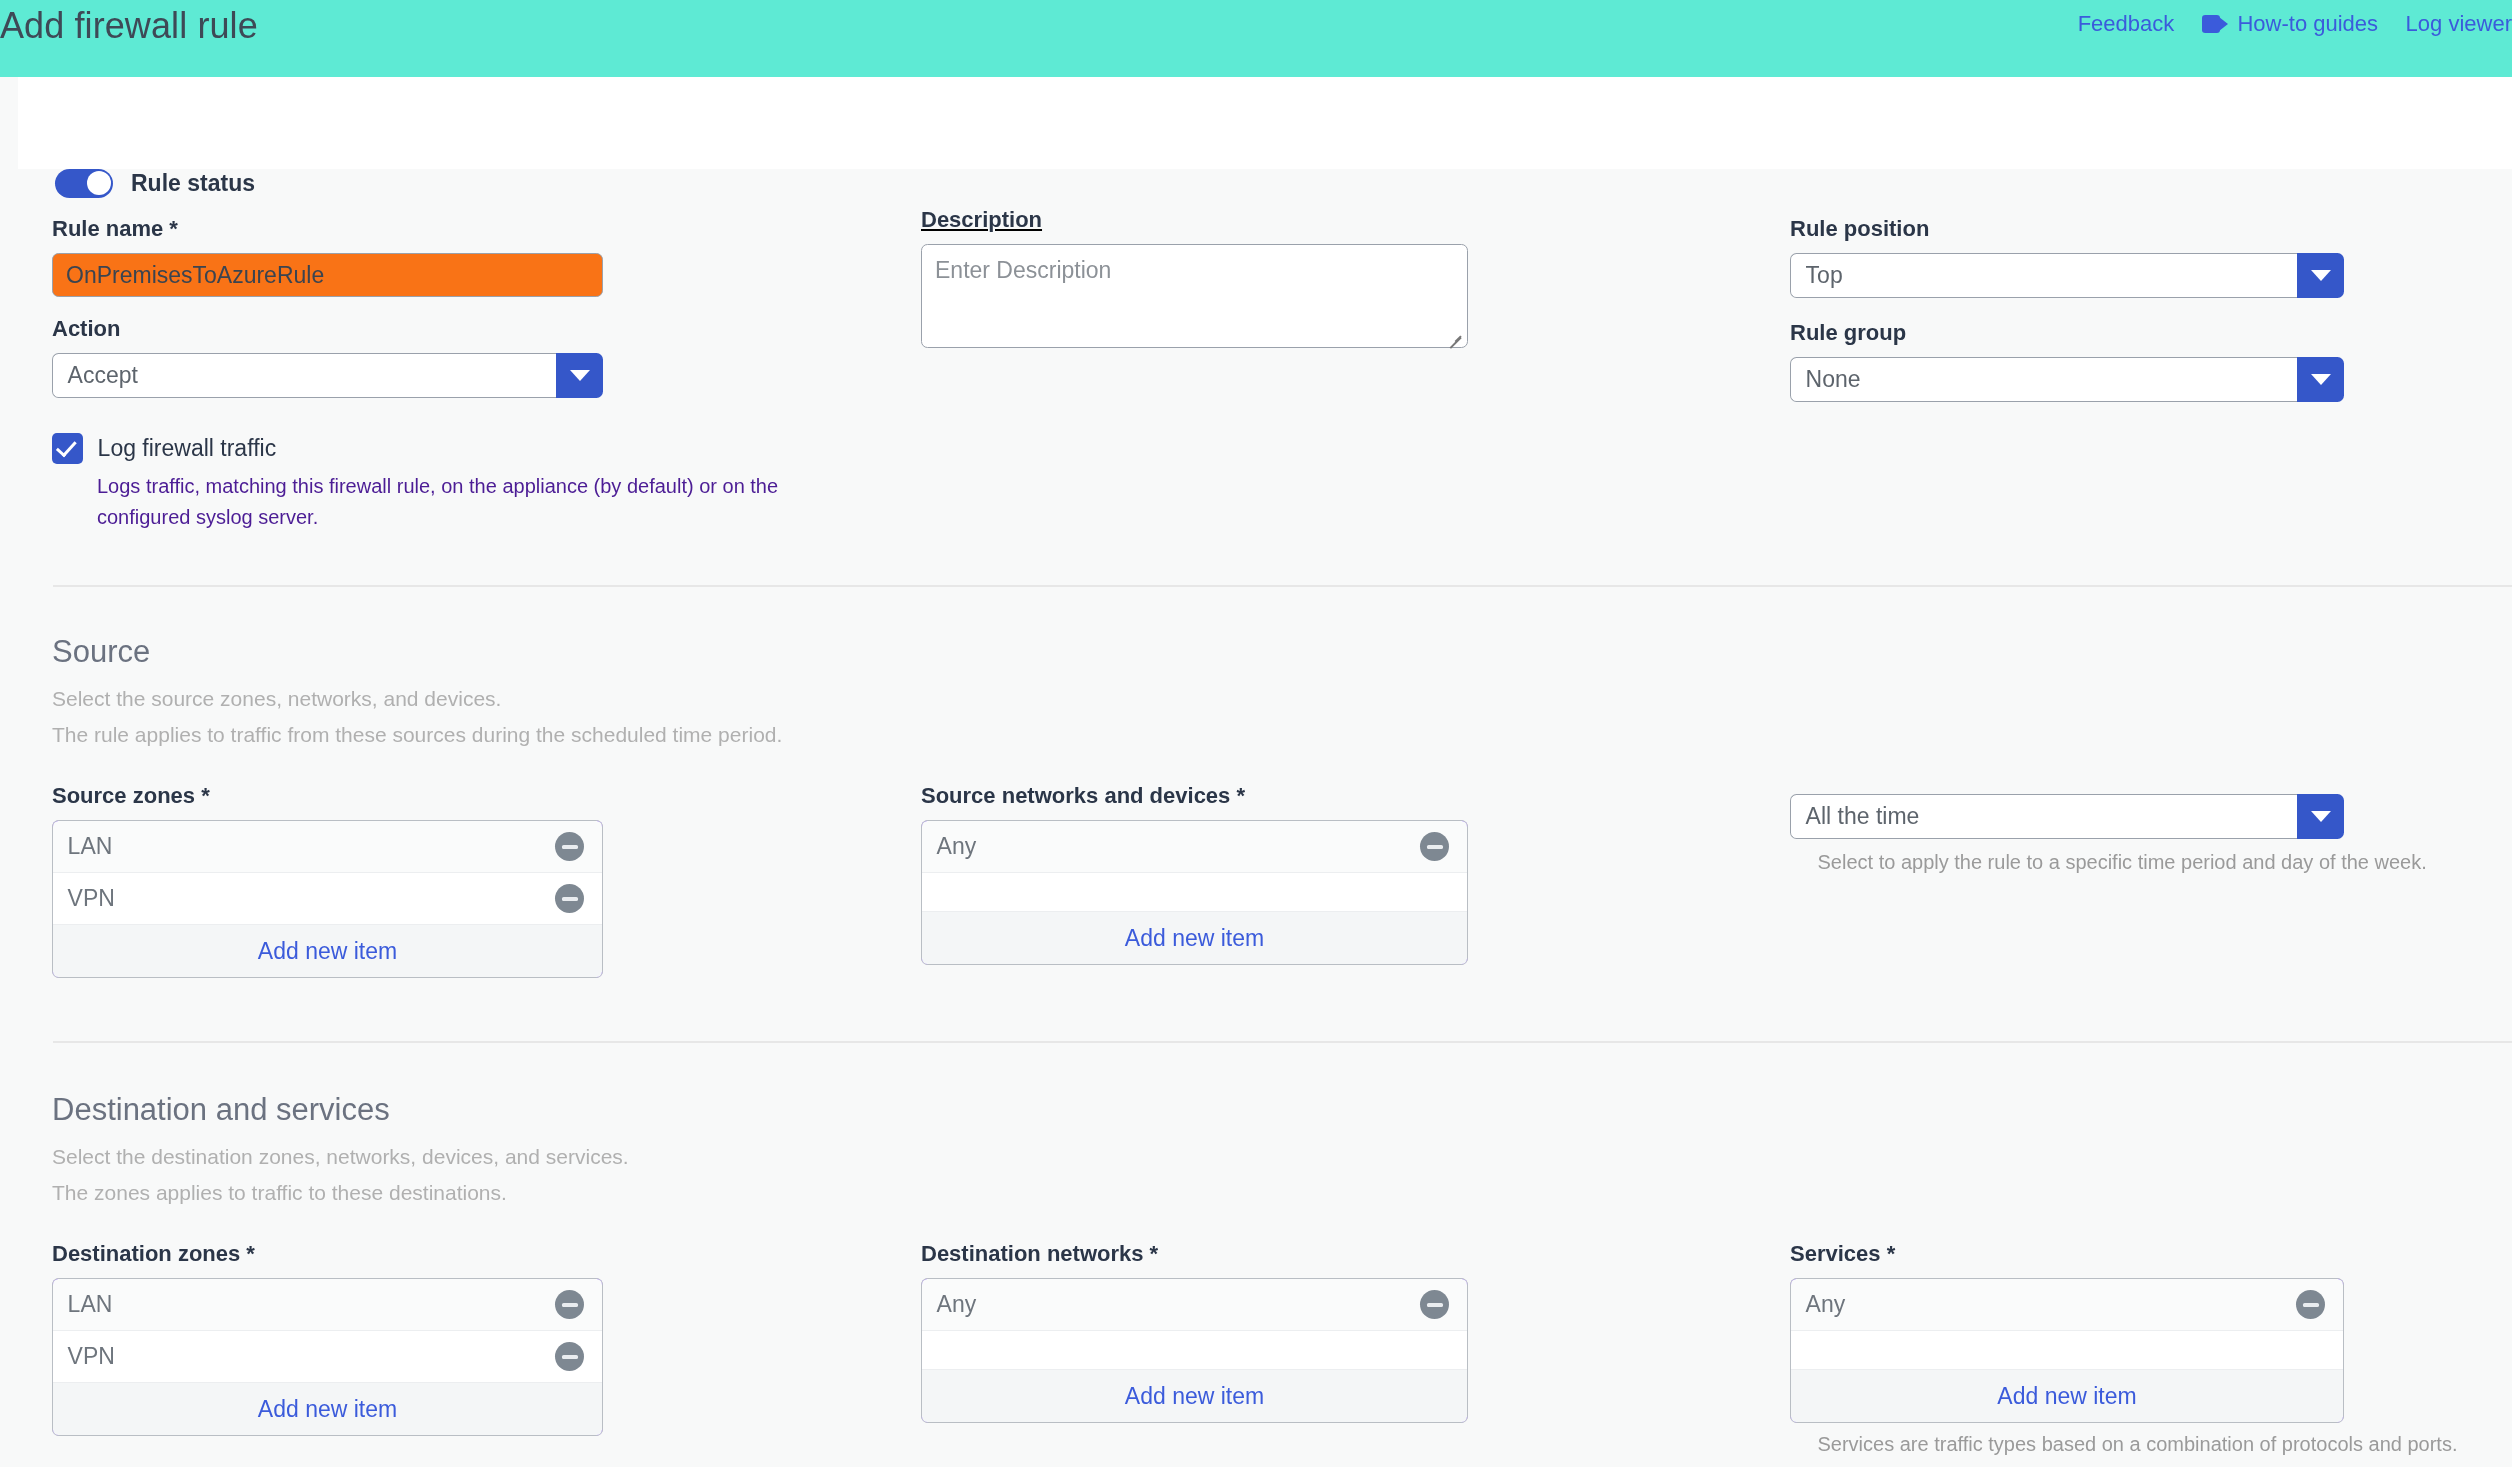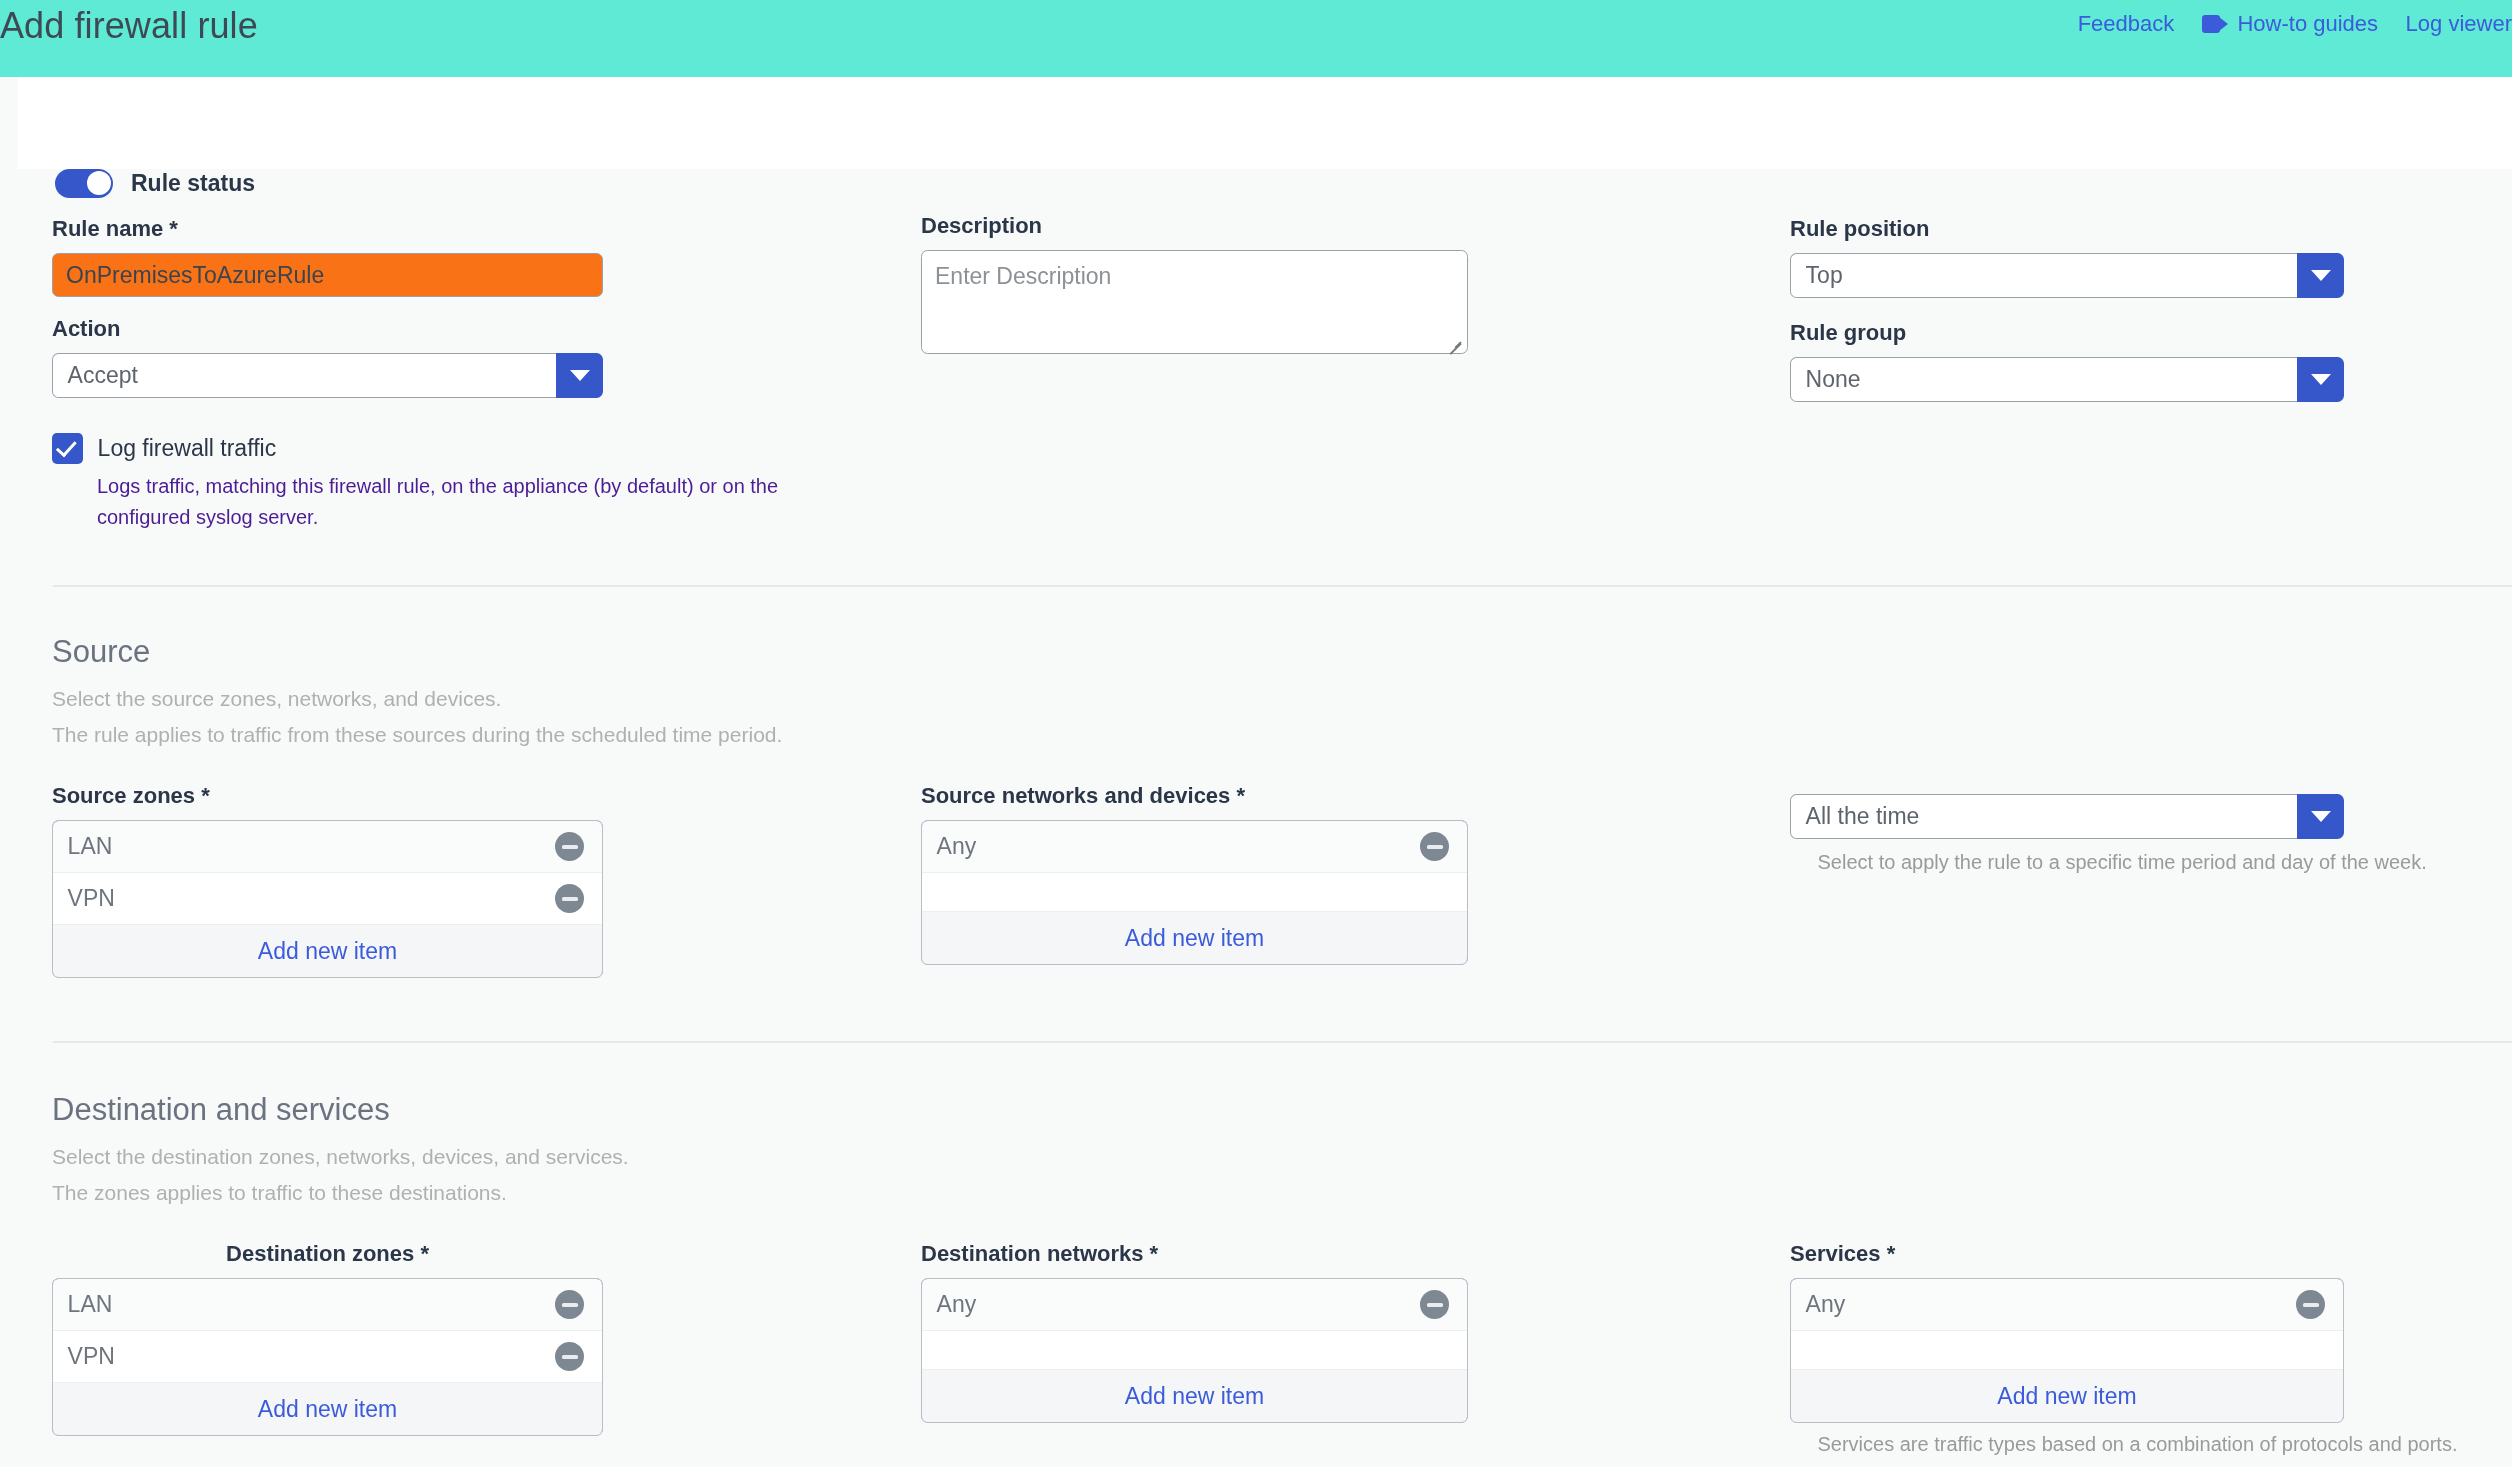--- a/index.html
+++ b/index.html
@@ -214,21 +214,21 @@
             <span class="tick"></span>
           </div>
         <div class="cb-label">Log firewall traffic</div>
       </div>
       <div class="cb-help">
         <div>Logs traffic, matching this firewall rule, on the appliance (by default) or on the</div>
         <div>configured syslog server.</div>
       </div>
     </div>
 
-    <div class="row" style="left:921px; top:136px;">
+    <div class="row" style="left:921px; top:130px;text-decoration:underline;">
       <div class="label">Description</div>
       <div class="textarea-wrap" style="margin-top:11.3px;">
         <textarea class="text-area" style="width: 547px; height: 104px;" placeholder="Enter Description"></textarea>
         <span class="resize-grip"></span>
       </div>
     </div>
 
     <div class="row" style="left:1790px; top:139px;">
       <div class="label">Rule position</div>
       <div class="select" style="width:554px; margin-top:11.3px;">
@@ -301,21 +301,21 @@
     </div>
 
     <div class="divider" style="top:964px;"></div>
 
     <div class="row" style="left:52px; top:1015px;">
       <div class="section-title">Destination and services</div>
       <div class="section-desc" style="margin-top:11.3px;">Select the destination zones, networks, devices, and services.</div>
       <div class="section-desc">The zones applies to traffic to these destinations.</div>
     </div>
 
-    <div class="row" style="left:52px; top:1164px;text-align:center;">
+    <div class="row" style="left:52px; top:1164px;">
       <div class="label">Destination zones *</div>
       <div class="listbox" style="width:551px; margin-top:11.3px;">
         <div class="lb-item alt">
           <span>LAN</span>
           <span class="remove-icon">
               <span class="bar"></span>
             </span>
         </div>
         <div class="lb-item plain">
           <span>VPN</span>

